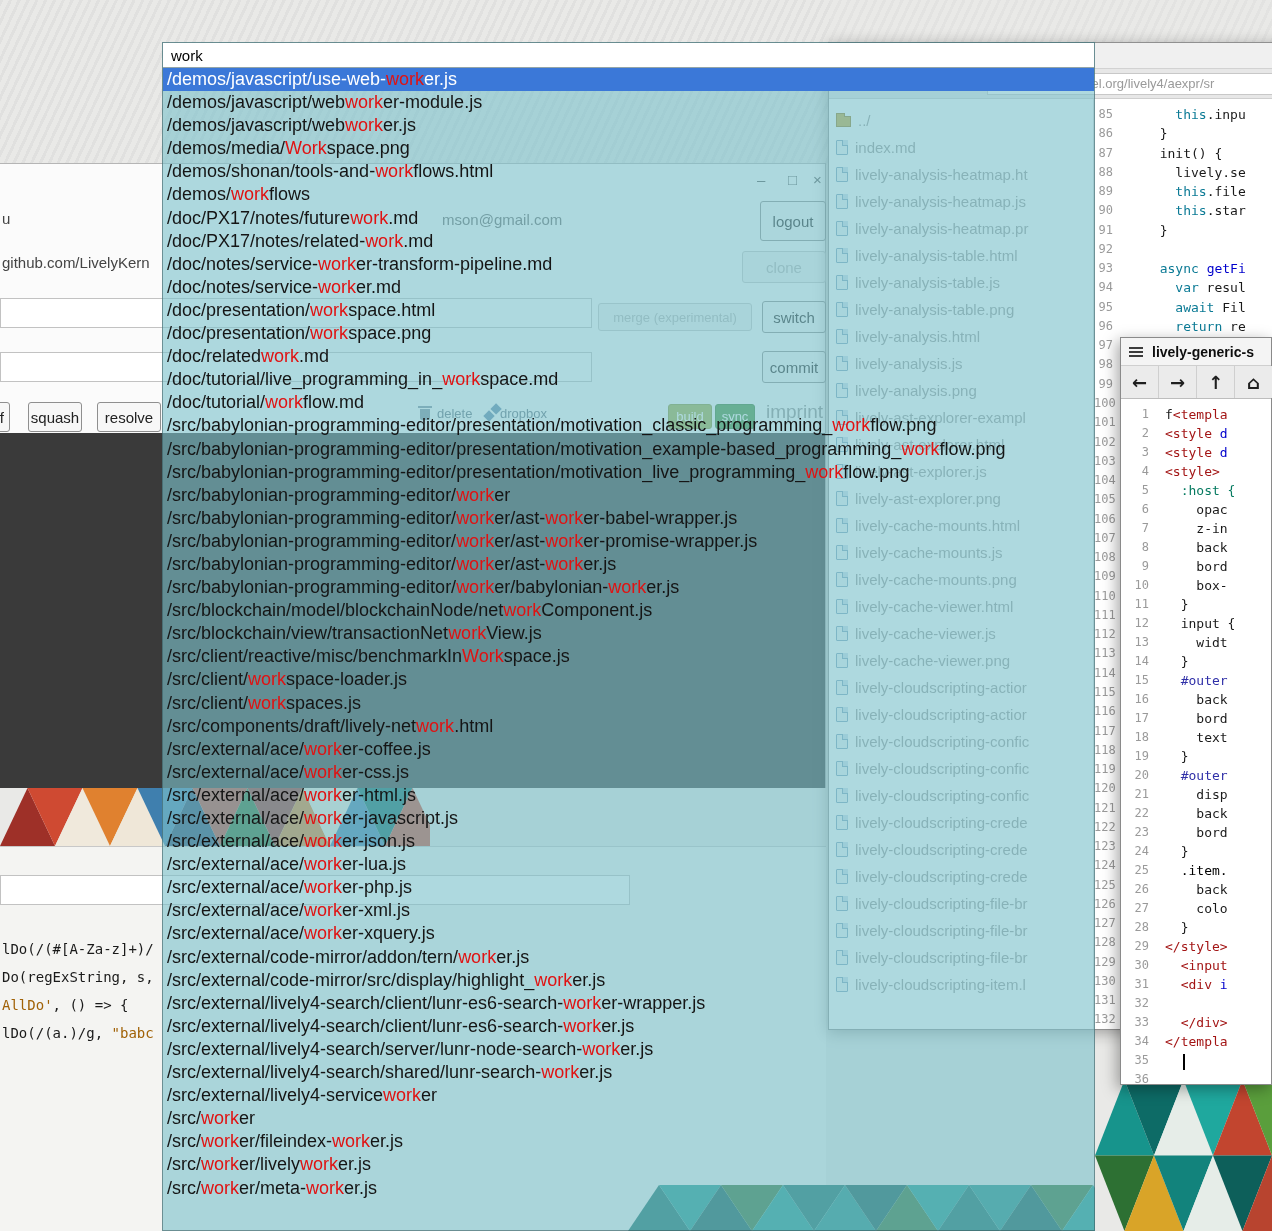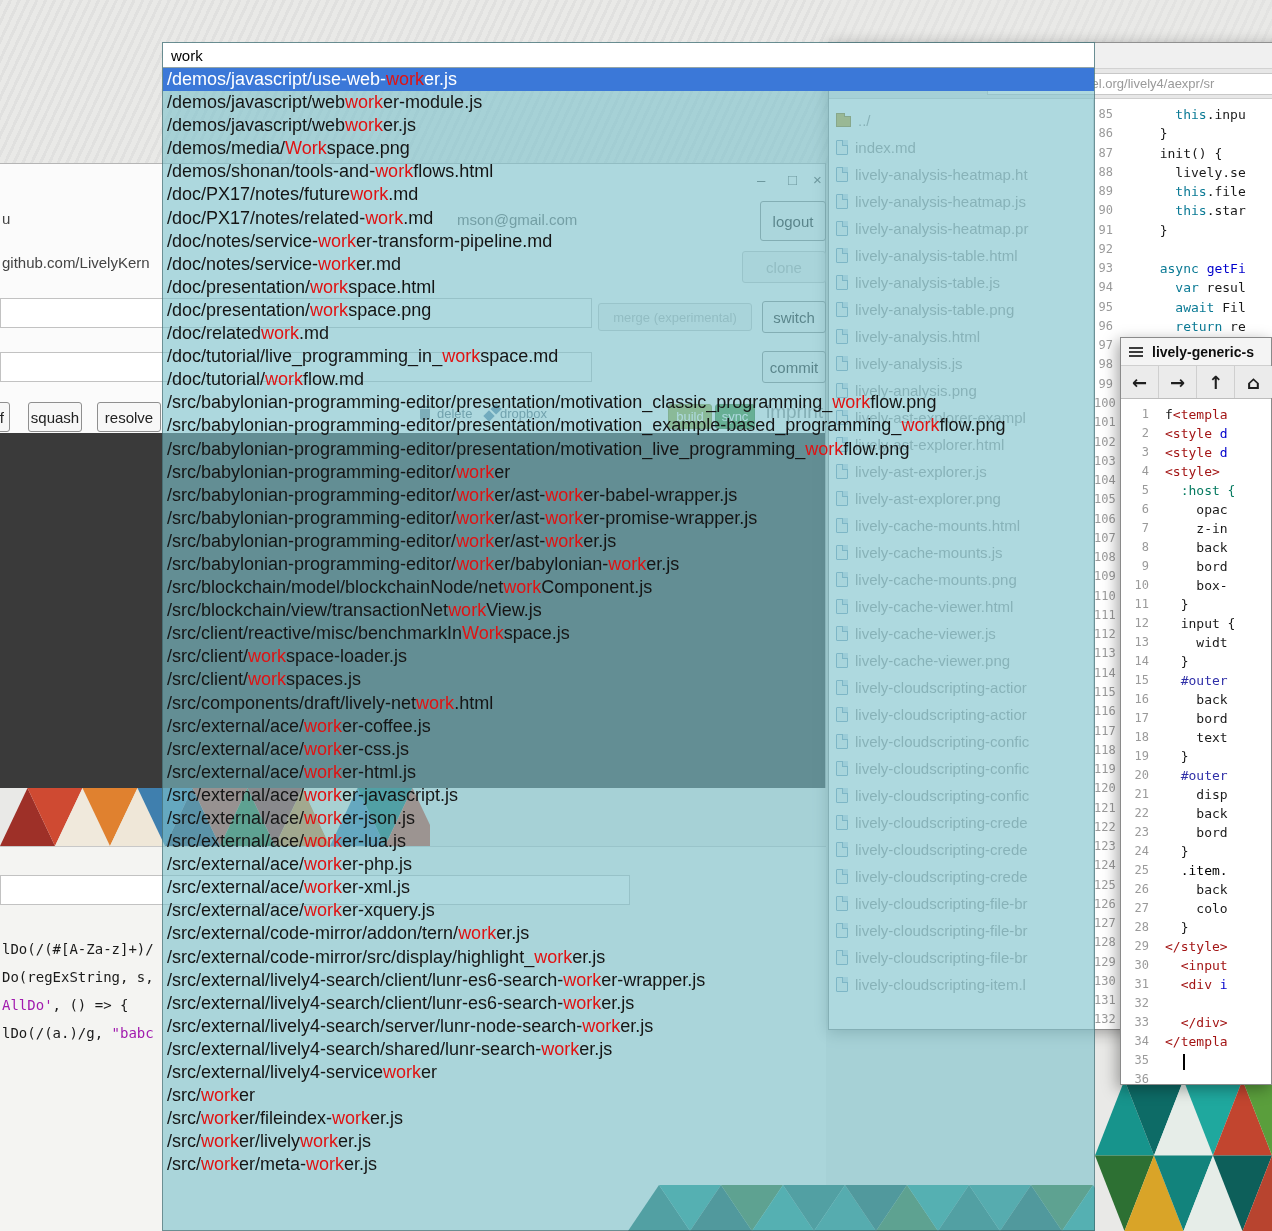--- a/index.html
+++ b/index.html
@@ -79,21 +79,21 @@
   #bw-editor .ln{width:24px;padding-right:5px}
   #e2-editor .ln{width:36px;padding-right:8px}
   .code{white-space:pre}
   #bw-editor .code{padding-left:26px}
   #e2-editor .code{padding-left:8px}
   .tk-p,.tk-pr,.tk-w{color:#1a1a1a}
   .tk-k{color:#0b7a95}
   .tk-d{color:#0000cc}
   .tk-a{color:#0000cc}
   .tk-t{color:#a31515}
-  .tk-s{color:#a21caf}
+  .tk-s{color:#a16207}
   .tk-id{color:#3030a8}
   .tk-q{color:#000000}
   .tk-ph{color:#067a60}
   .cursor{display:inline-block;width:2px;height:16px;background:#000;vertical-align:middle;margin-left:18px}
 
   
   #search-overlay{left:162px;top:42px;width:933px;height:1189px;background:rgba(125,194,204,.62);
     border:1px solid rgba(55,85,90,.55);z-index:30;overflow:hidden}
   #overlay-input{display:block;width:100%;height:25px;background:#fff;border:none;border-bottom:1px solid #93a5a8;
     font-size:15px;color:#000;padding:0 8px;font-family:"Liberation Sans",sans-serif;outline:none}
@@ -120,21 +120,21 @@
 <div id="stage">
   <div id="texture"></div>
   <div id="texture2"></div>
 
   <div class="abs" id="git-window">
     <div id="git-toolbar">
       <span class="winctl" style="left:757px;top:8px">–</span>
       <span class="winctl" style="left:788px;top:8px">□</span>
       <span class="winctl" style="left:813px;top:8px">×</span>
       <span class="frag" style="left:2px;top:46px">u</span>
-      <span class="frag email" style="left:457px;top:47px">mson@gmail.com</span>
+      <span class="frag email" style="left:442px;top:47px">mson@gmail.com</span>
       <button class="gbtn" style="left:760px;top:37px;width:66px;height:40px">logout</button>
       <span class="frag" style="left:2px;top:90px">github.com/LivelyKern</span>
       <button class="gbtn disabled" style="left:742px;top:87px;width:84px;height:32px">clone</button>
       <div class="ginput" style="left:0;top:134px;width:592px"></div>
       <button class="gbtn disabled" style="left:598px;top:139px;width:154px;height:28px;font-size:13px">merge (experimental)</button>
       <button class="gbtn" style="left:762px;top:137px;width:64px;height:32px">switch</button>
       <div class="ginput" style="left:0;top:188px;width:592px"></div>
       <button class="gbtn" style="left:762px;top:187px;width:64px;height:32px">commit</button>
       <button class="gbtn" style="left:-34px;top:238px;width:44px;height:30px;text-align:right;padding-right:5px">f</button>
       <button class="gbtn" style="left:28px;top:238px;width:54px;height:30px">squash</button>
@@ -412,20 +412,21 @@
   </div>
 
   <div class="abs" id="search-overlay">
     <input id="overlay-input" readonly="" value="work" style="">
     <div id="search-results">
         <div class="result-row selected">/demos/javascript/use-web-<span class="match">work</span>er.js</div>
         <div class="result-row">/demos/javascript/web<span class="match">work</span>er-module.js</div>
         <div class="result-row">/demos/javascript/web<span class="match">work</span>er.js</div>
         <div class="result-row">/demos/media/<span class="match">Work</span>space.png</div>
         <div class="result-row">/demos/shonan/tools-and-<span class="match">work</span>flows.html</div>
+        <div class="result-row">/demos/<span class="match">work</span>flows</div>
         <div class="result-row">/doc/PX17/notes/future<span class="match">work</span>.md</div>
         <div class="result-row">/doc/PX17/notes/related-<span class="match">work</span>.md</div>
         <div class="result-row">/doc/notes/service-<span class="match">work</span>er-transform-pipeline.md</div>
         <div class="result-row">/doc/notes/service-<span class="match">work</span>er.md</div>
         <div class="result-row">/doc/presentation/<span class="match">work</span>space.html</div>
         <div class="result-row">/doc/presentation/<span class="match">work</span>space.png</div>
         <div class="result-row">/doc/related<span class="match">work</span>.md</div>
         <div class="result-row">/doc/tutorial/live_programming_in_<span class="match">work</span>space.md</div>
         <div class="result-row">/doc/tutorial/<span class="match">work</span>flow.md</div>
         <div class="result-row">/src/babylonian-programming-editor/presentation/motivation_classic_programming_<span class="match">work</span>flow.png</div>

